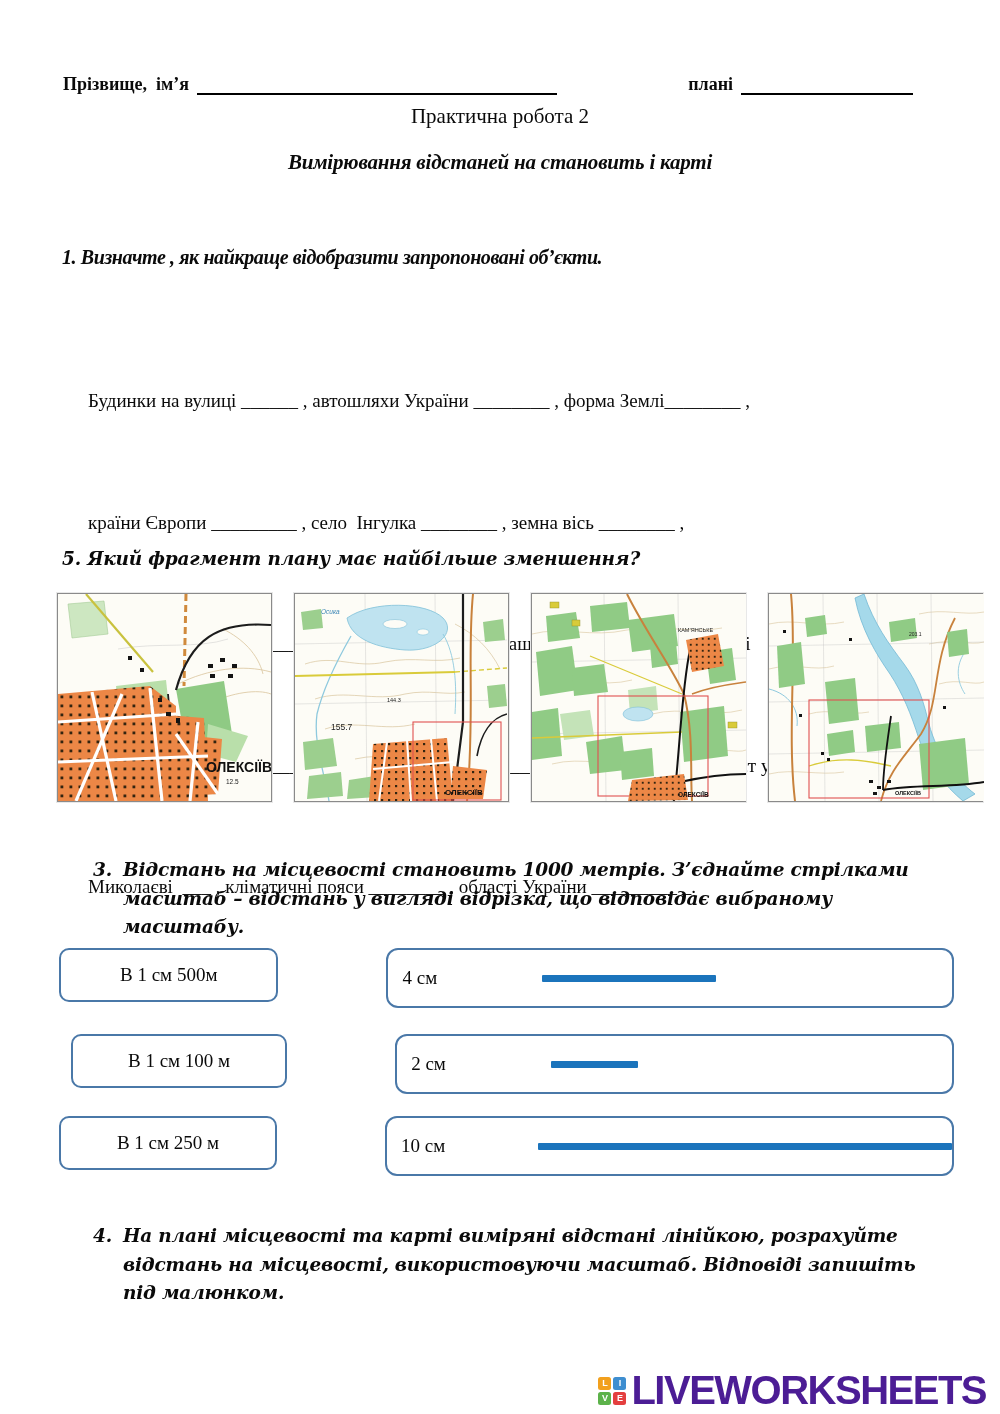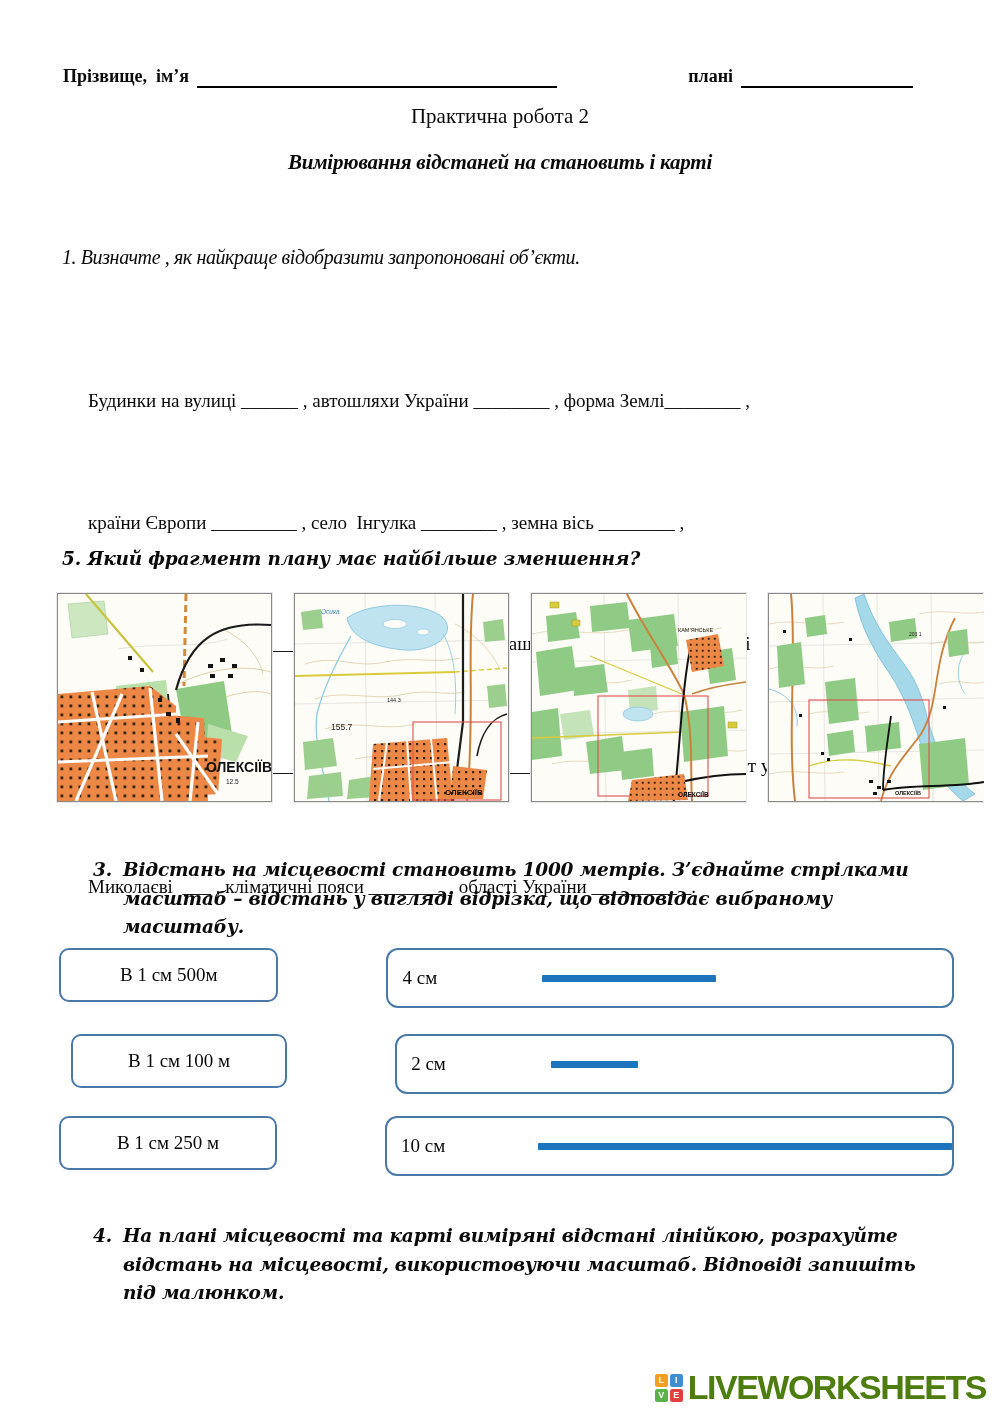--- a/index.html
+++ b/index.html
@@ -1,34 +1,34 @@
 <!DOCTYPE html>
 <html><head>
 <meta charset="utf-8">
 <style>
   html,body{margin:0;padding:0;background:#ffffff;}
   .page{position:relative;width:1000px;height:1414px;background:#ffffff;
         font-family:"Liberation Serif", serif;color:#0a0a0a;overflow:hidden;}
 
   
-  .hdr{position:absolute;top:66px;left:63px;width:850px;display:flex;align-items:flex-start;
+  .hdr{position:absolute;top:73px;left:63px;width:850px;display:flex;align-items:center;
        font-weight:bold;font-size:18px;white-space:pre;}
   .blank-line{display:inline-block;border-bottom:2px solid #000;height:20px;}
   .blank-name{width:360px;margin-left:8px;}
   .blank-class{width:172px;margin-left:8px;}
   .hdr-spacer{flex:1;}
 
   .title{position:absolute;top:104px;left:0;width:1000px;text-align:center;
          font-weight:normal;font-size:21px;}
   .subtitle{position:absolute;top:150px;left:0;width:1000px;text-align:center;
             font-weight:bold;font-style:italic;font-size:21px;letter-spacing:-0.2px;}
 
   
   .t1-head{position:absolute;top:246px;left:62px;width:880px;
-           font-weight:normal;font-style:italic;font-size:20px;letter-spacing:-0.4px;}
+           font-weight:bold;font-style:italic;font-size:20px;letter-spacing:-0.4px;}
   .t1-body{position:absolute;top:300px;left:88px;width:860px;font-size:19px;
            line-height:40.5px;white-space:pre;}
 
   
   .script-head{font-family:"DejaVu Serif", serif;font-weight:bold;font-style:italic;
                font-size:18.5px;letter-spacing:-0.2px;}
   .t2-head{position:absolute;top:548px;left:62px;width:900px;}
   .maps-row{position:absolute;top:593px;left:57px;width:930px;display:flex;gap:22px;}
   .map-frame{width:213px;height:207px;border:1px solid #8a8a8a;background:#fdfcf6;box-shadow:0 0 0 1px #e8e8e8;}
   .map-frame svg{display:block;}
@@ -51,22 +51,22 @@
   
   .t4-wrap{position:absolute;top:1222px;left:93px;width:860px;line-height:1.55;}
 
   
   .footer{position:absolute;top:1368px;right:14px;display:flex;align-items:center;}
   .lw-tiles{display:grid;grid-template-columns:13px 13px;grid-template-rows:13px 13px;gap:2px;margin-right:5px;}
   .tile{border-radius:2.5px;display:flex;align-items:center;justify-content:center;
         color:#fff;font-family:"Liberation Sans",sans-serif;font-weight:bold;font-size:9px;line-height:1;}
   .tile-l{background:#f2a01d;} .tile-i{background:#3e8ed0;}
   .tile-v{background:#5cb24a;} .tile-e{background:#e43f3f;}
-  .lw-text{font-family:"Liberation Sans",sans-serif;font-weight:bold;font-size:34px;
-           letter-spacing:-1.5px;color:#4d7c0f;}
+  .lw-text{font-family:"Liberation Sans",sans-serif;font-weight:bold;font-size:40px;
+           letter-spacing:-1.5px;color:#4c1d95;}
 
   
   .map-label-big{font-family:"Liberation Sans",sans-serif;font-weight:bold;fill:#111;}
   .map-label-sm{font-family:"Liberation Sans",sans-serif;fill:#222;}
   .map-label-blue{font-family:"Liberation Sans",sans-serif;font-style:italic;fill:#3a85b5;}
 </style>
 </head>
 <body>
 
 <div class="page">

